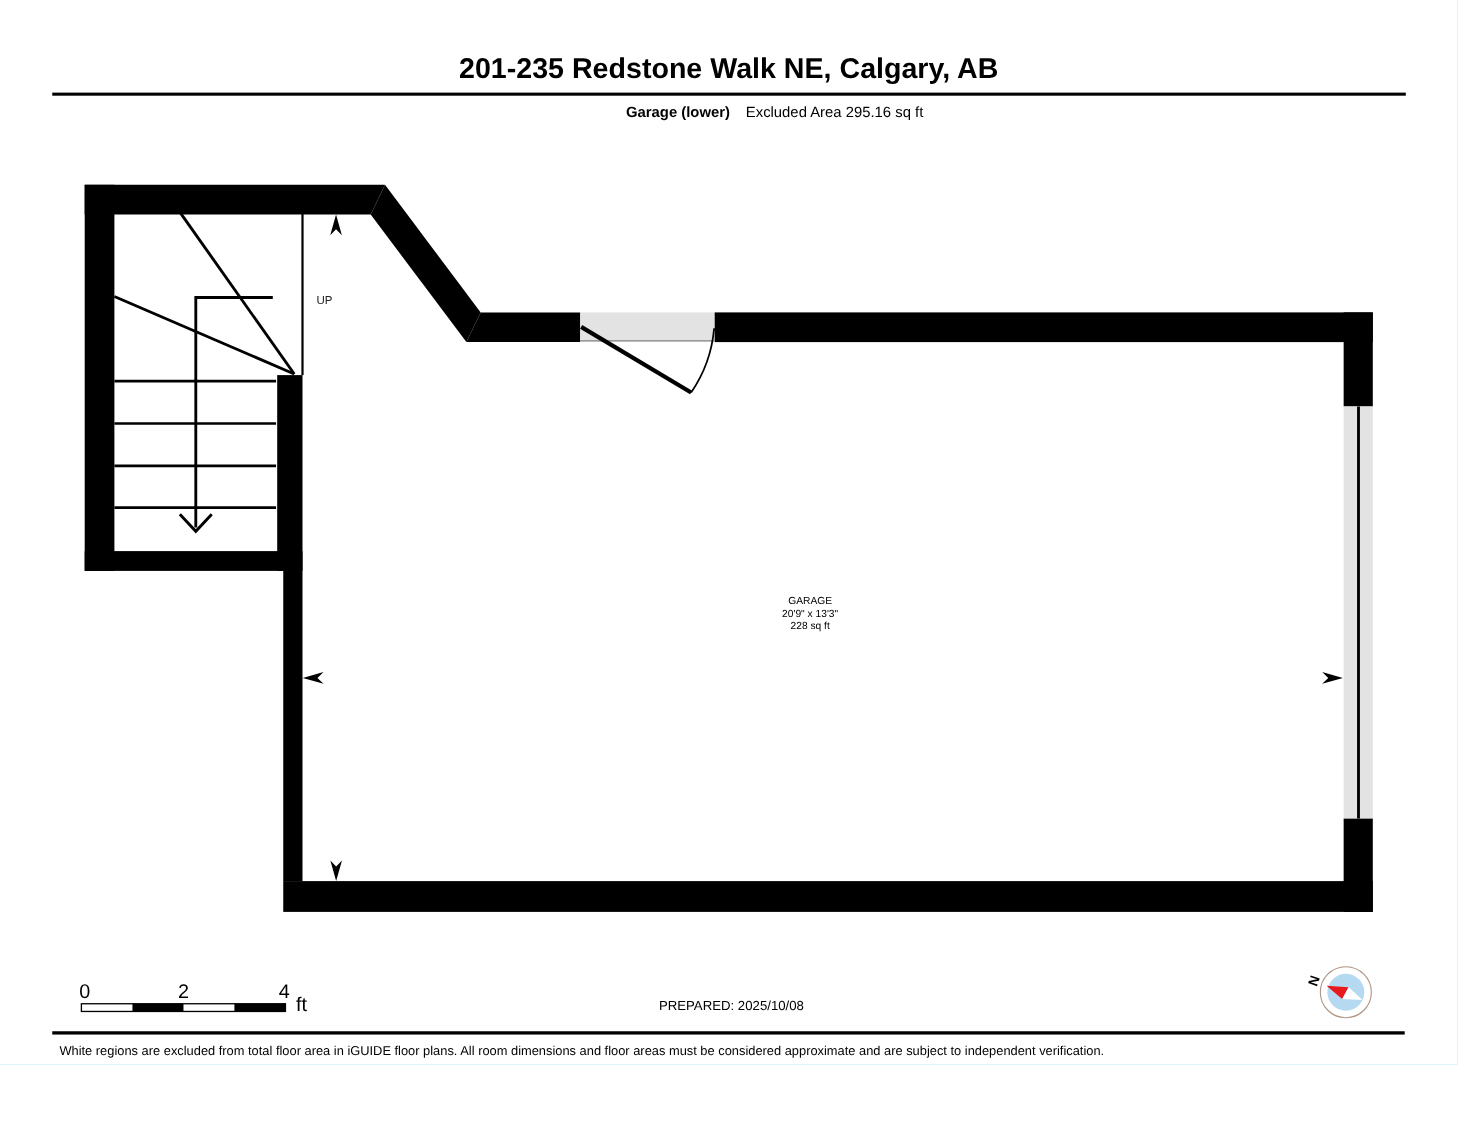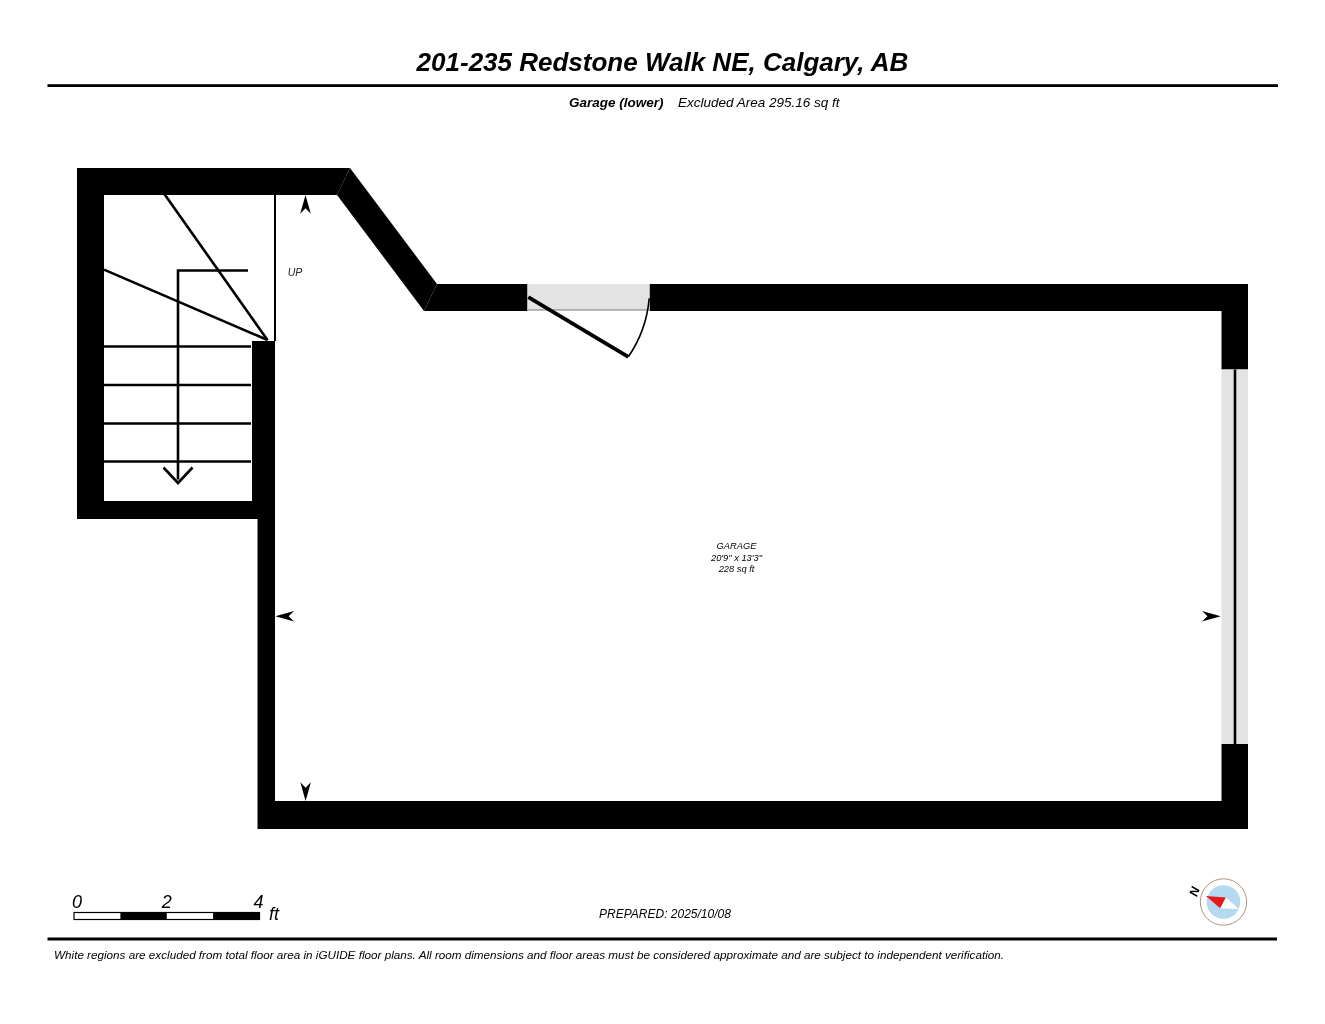--- a/index.html
+++ b/index.html
@@ -1,17 +1,17 @@
 <!DOCTYPE html>
 <html><head>
 <meta charset="utf-8">
 <style>
   html,body{margin:0;padding:0;background:#ffffff;}
   #page{position:relative;width:1325px;height:968px;background:#7dd3fc;overflow:hidden;
-        font-family:"Liberation Sans", sans-serif;font-style:italic;}
+        font-family:"Liberation Sans", sans-serif;}
   svg{position:absolute;left:0;top:0;}
 </style>
 </head>
 <body>
 <div id="page">
 <svg width="1325" height="1024" viewBox="0 0 1325 1024" xmlns="http://www.w3.org/2000/svg">
 
   <rect x="0" y="0" width="1325" height="1024" fill="#ffffff"></rect>
 
   <text x="662.5" y="71" font-size="26" font-weight="bold" text-anchor="middle" fill="#000000">201-235 Redstone Walk NE, Calgary, AB</text>

